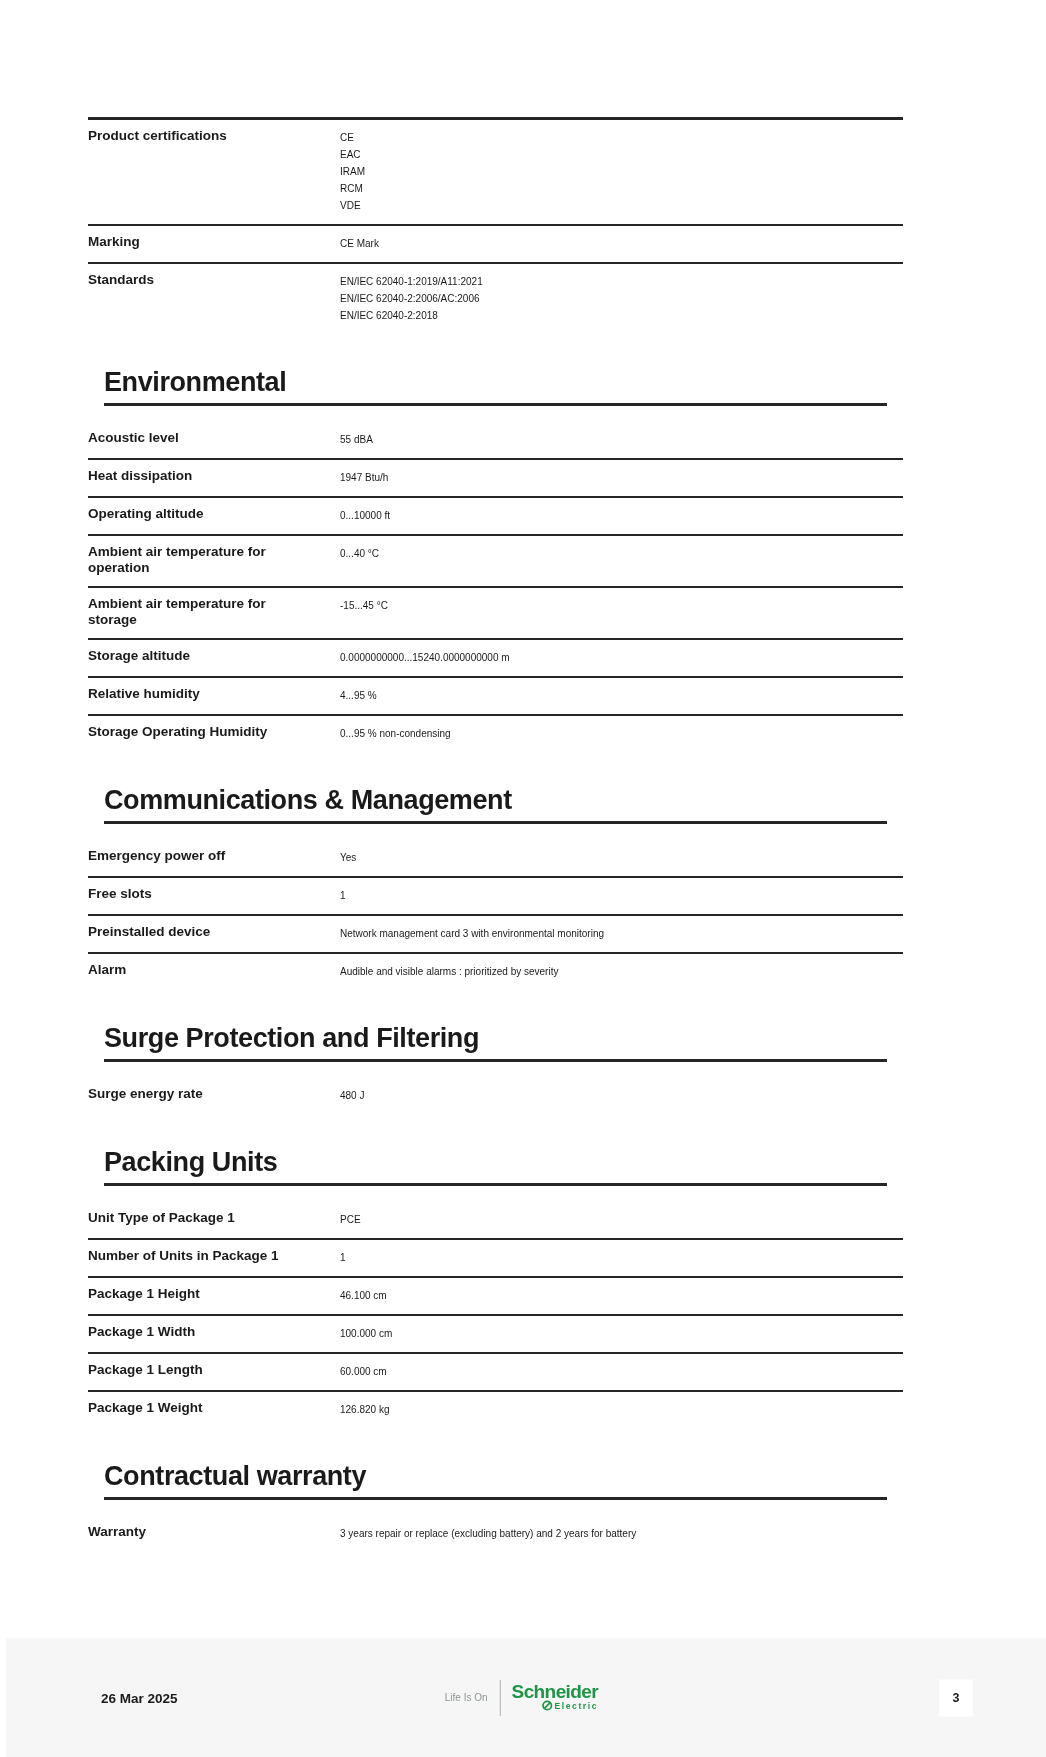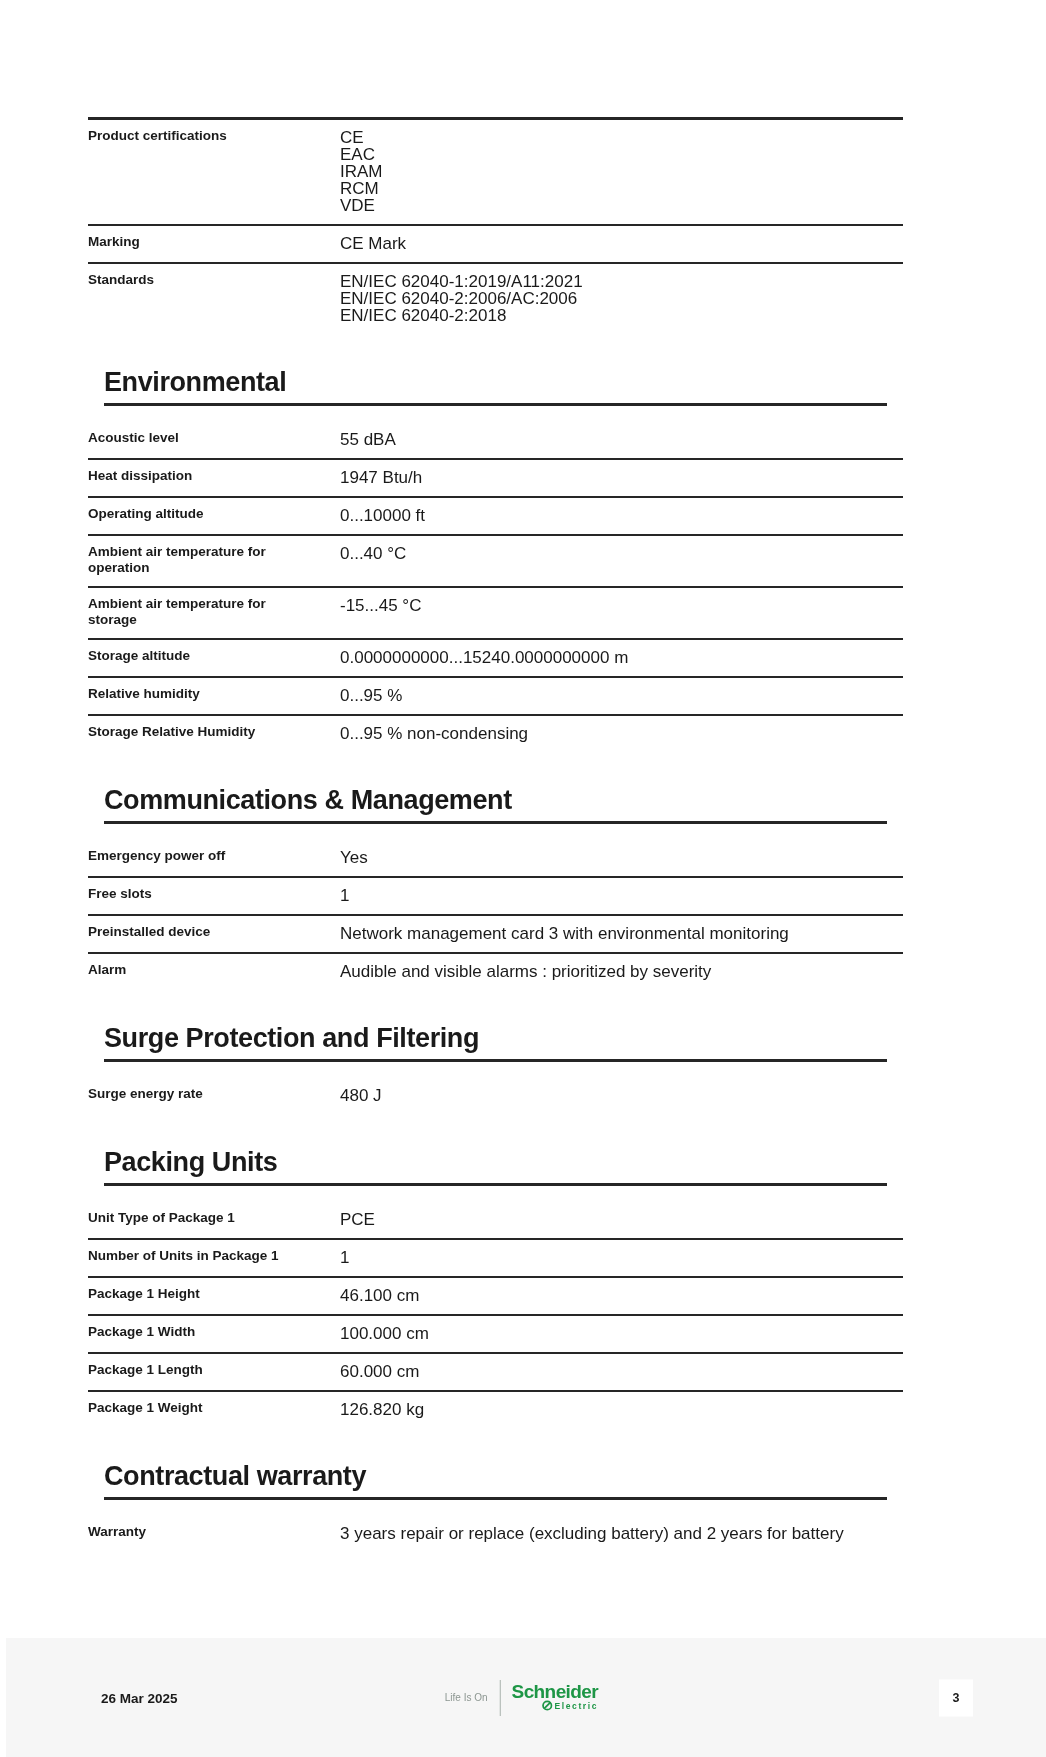--- a/index.html
+++ b/index.html
@@ -49,21 +49,21 @@
   }
   .spec-row:first-child { border-top: none; }
   .spec-label {
     flex: 0 0 252px;
     width: 252px;
     padding-right: 28px;
     font-weight: 700;
     font-size: 13.5px;
     line-height: 16px;
   }
-  .spec-value { font-size: 17px; line-height: 17px; padding-top: 1px; }
+  .spec-value { font-size: 10px; line-height: 17px; padding-top: 1px; }
   .value-line { min-height: 17px; }
 
   
   .footer {
     position: absolute;
     left: 6px; right: 0; bottom: 0;
     height: 119px;
     background: var(--footer-bg);
   }
   .footer-date {
@@ -185,25 +185,25 @@
           </div>
           <div class="spec-row">
             <div class="spec-label">Storage altitude</div>
             <div class="spec-value">
               <div class="value-line">0.0000000000...15240.0000000000 m</div>
             </div>
           </div>
           <div class="spec-row">
             <div class="spec-label">Relative humidity</div>
             <div class="spec-value">
-              <div class="value-line">0...95 %</div>
-            </div>
-          </div>
-          <div class="spec-row">
-            <div class="spec-label">Storage Relative Humidity</div>
+              <div class="value-line">4...95 %</div>
+            </div>
+          </div>
+          <div class="spec-row">
+            <div class="spec-label">Storage Operating Humidity</div>
             <div class="spec-value">
               <div class="value-line">0...95 % non-condensing</div>
             </div>
           </div>
         </div>
       </section>
       <section class="spec-section">
         <h2 class="section-title">Communications &amp; Management</h2>
         <div class="spec-table">
           <div class="spec-row">

